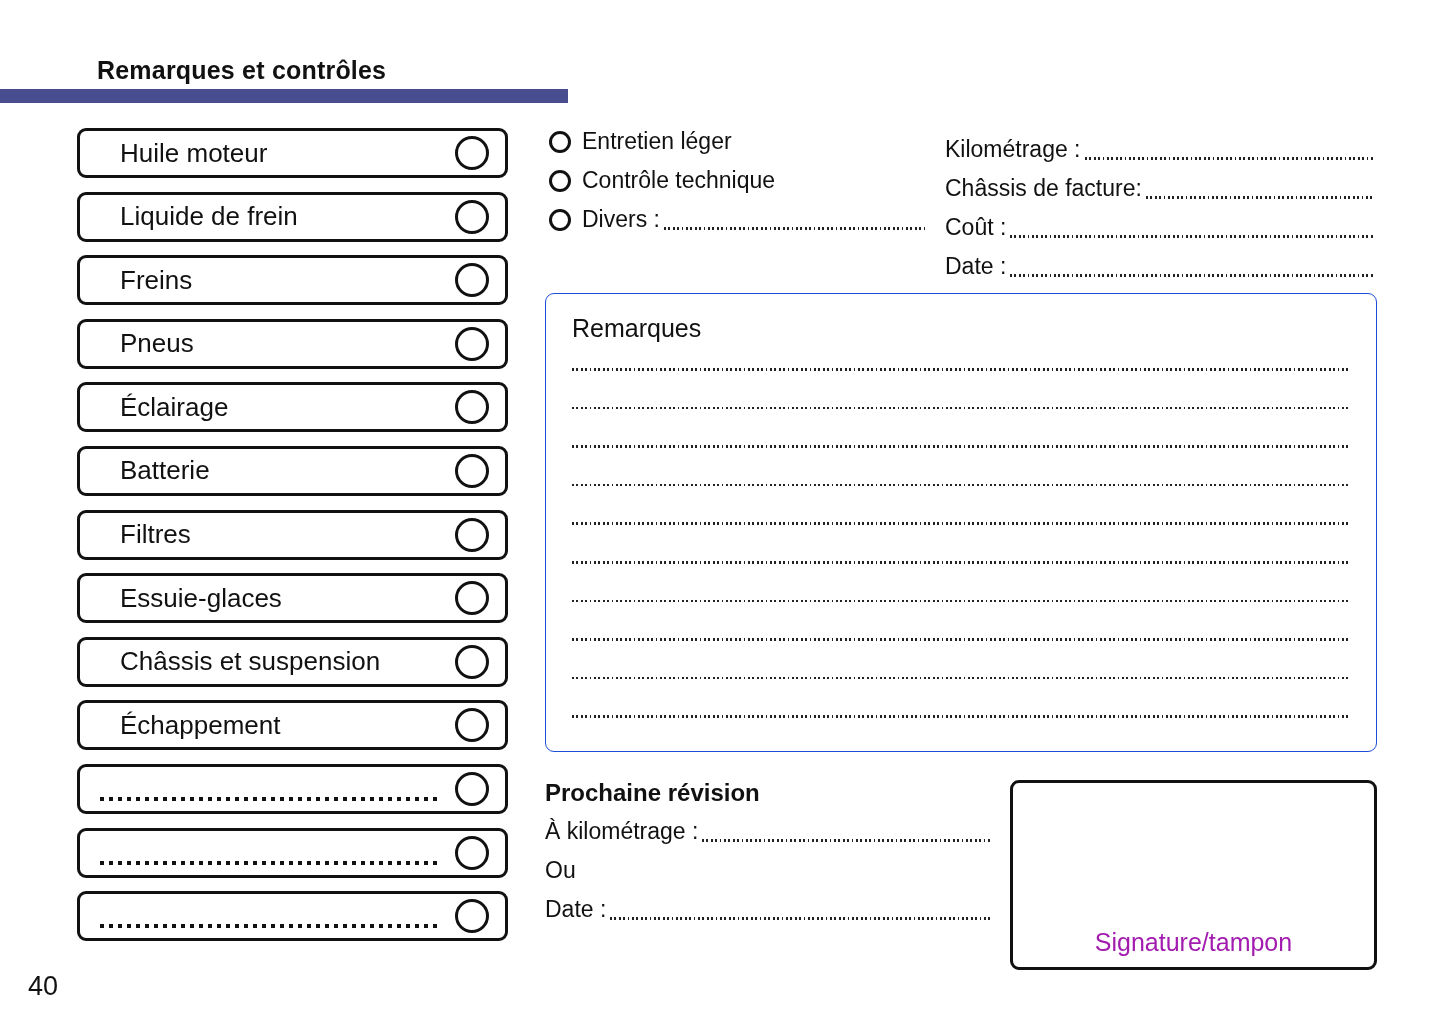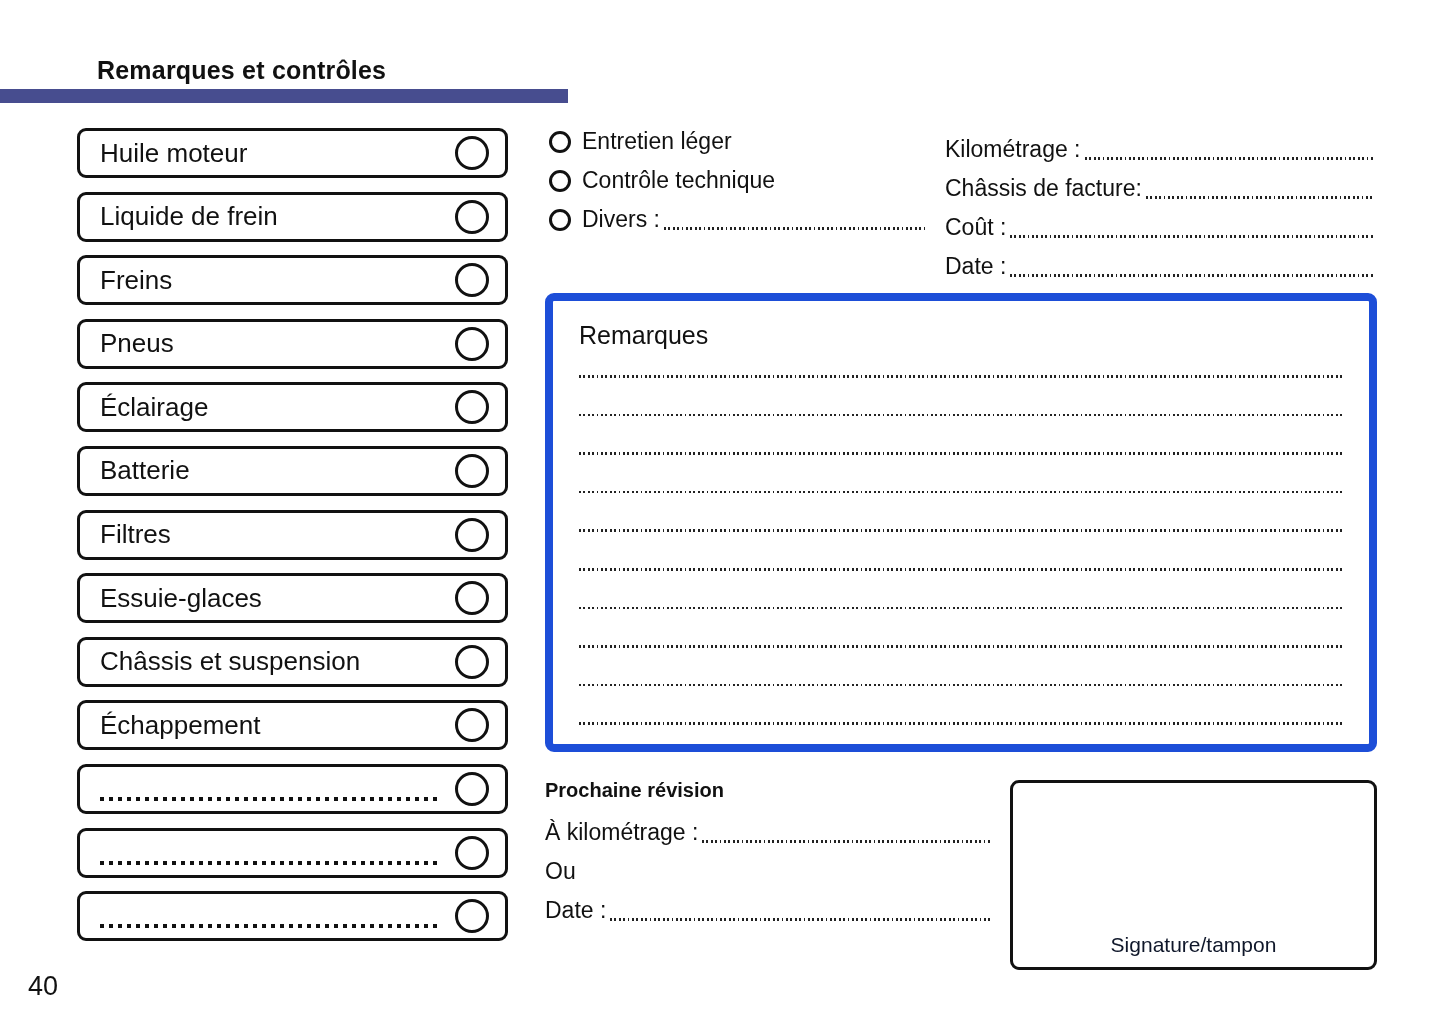--- a/index.html
+++ b/index.html
@@ -7,52 +7,52 @@
   body { font-family:"Liberation Sans","DejaVu Sans",sans-serif; color:#111; }
   .canvas { position:relative; width:1445px; height:1018px; background:#fff; overflow:hidden; }
 
   
   .title { position:absolute; left:97px; top:56px; font-size:25px; font-weight:bold; letter-spacing:.2px; }
   .accent-bar { position:absolute; left:0; top:89px; width:568px; height:14px; background:#474d8f; }
 
   
   .checklist { position:absolute; left:77px; top:128px; width:431px; display:flex; flex-direction:column; gap:13.6px; }
   .check-item { height:50px; border:3px solid #111; border-radius:9px; background:#fff; display:flex; align-items:center; padding:0 16px 0 20px; }
-  .check-item .item-label { flex:1; font-size:26px; white-space:nowrap; overflow:hidden; }
+  .check-item .item-label { flex:1; font-size:26px; white-space:nowrap; overflow:hidden;margin-left:20px; }
   .check-circle { width:34px; height:34px; border:3px solid #111; border-radius:50%; flex:0 0 auto; background:#fff; }
   .big-leader { flex:1; height:4px; align-self:flex-end; margin-bottom:10px; margin-right:16px;
     background:repeating-linear-gradient(to right,#111 0 3.8px,transparent 3.8px 9px); }
 
   
   .field-row { height:39px; display:flex; align-items:center; }
   .service-options { position:absolute; left:549px; top:122px; width:377px; }
   .radio { width:22px; height:22px; border:3px solid #111; border-radius:50%; flex:0 0 auto; margin-right:11px; background:#fff; }
   .opt-label { font-size:23px; white-space:nowrap; }
   .invoice-fields { position:absolute; left:945px; top:130px; width:430px; }
   .field-label { font-size:23px; white-space:nowrap; }
   .leader { flex:1; height:2.6px; align-self:flex-end; margin-bottom:9px; margin-left:4px;
     background:repeating-linear-gradient(to right,#222 0 1.8px,transparent 1.8px 4.4px); }
 
   
-  .remarks-box { position:absolute; left:545px; top:293px; width:832px; height:459px; border:8px solid #1d4ed8; border-radius:9px; background:#fff; }
+  .remarks-box { position:absolute; left:545px; top:293px; width:832px; height:459px; border:1px solid #1d4ed8; border-radius:9px; background:#fff; }
   .remarks-title { position:absolute; left:26px; top:20px; font-size:25px; }
   .remarks-lines { position:absolute; left:26px; right:26px; top:38px; }
   .remark-line { height:38.6px; position:relative; }
   .remark-line::after { content:""; position:absolute; left:0; right:0; bottom:0; height:2.6px;
     background:repeating-linear-gradient(to right,#222 0 1.8px,transparent 1.8px 4.4px); }
 
   
   .next-service { position:absolute; left:545px; top:779px; width:445px; }
-  .next-title { font-size:20px; font-weight:bold; margin-bottom:11px; }
+  .next-title { font-size:24px; font-weight:bold; margin-bottom:5px; }
   .next-service .field-row { height:39px; }
 
   
   .signature-box { position:absolute; left:1010px; top:780px; width:367px; height:190px; border:3px solid #111; border-radius:9px;
     display:flex; align-items:flex-end; justify-content:center; padding-bottom:10px; background:#fff; }
-  .signature-label { font-size:21px; color:#0f172a; }
+  .signature-label { font-size:25px; color:#a21caf; }
 
   
   .page-number { position:absolute; left:28px; top:971px; font-size:27px; }
 </style>
 </head>
 <body>
 
 <div class="canvas">
 
   <div class="title">Remarques et contrôles</div>

